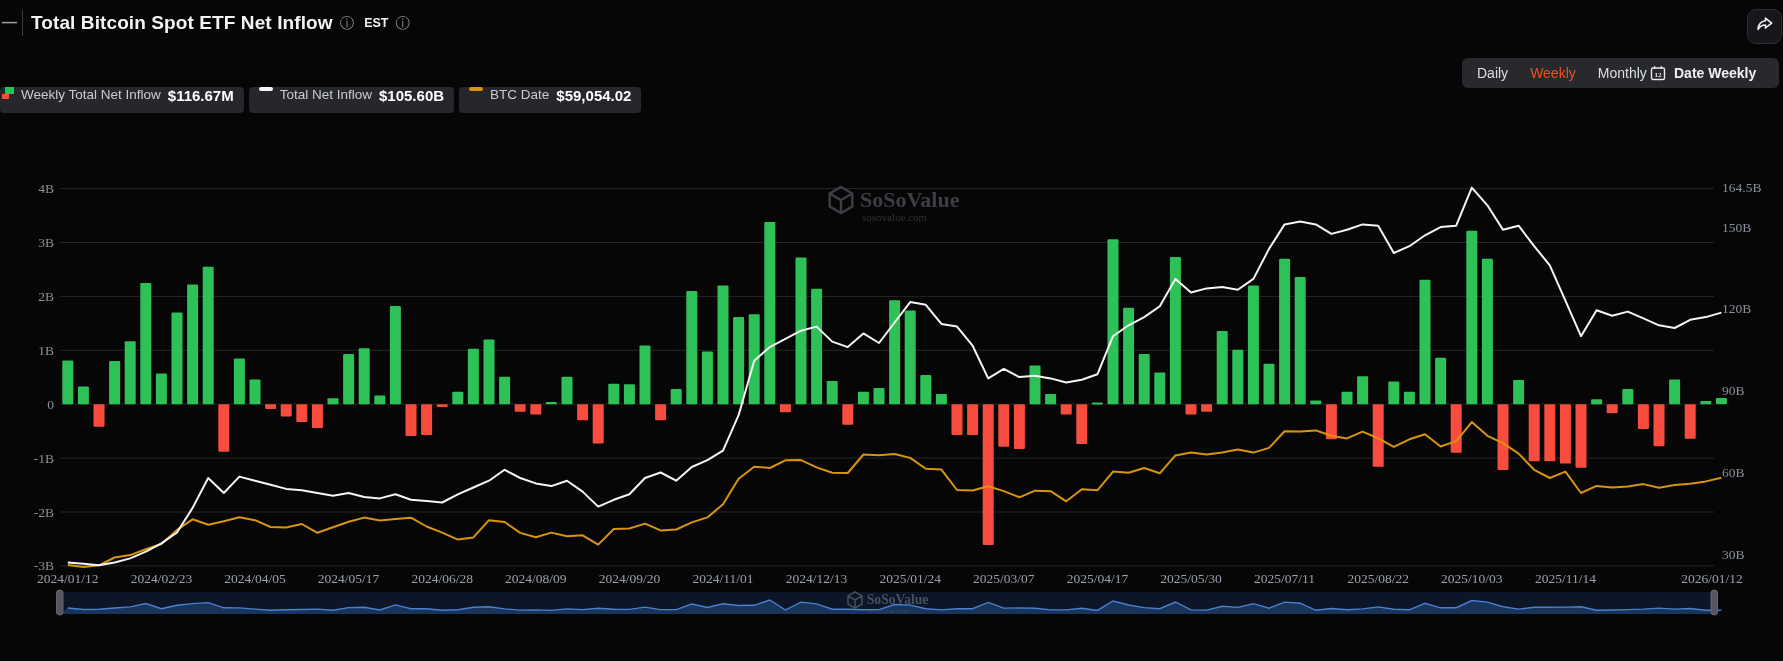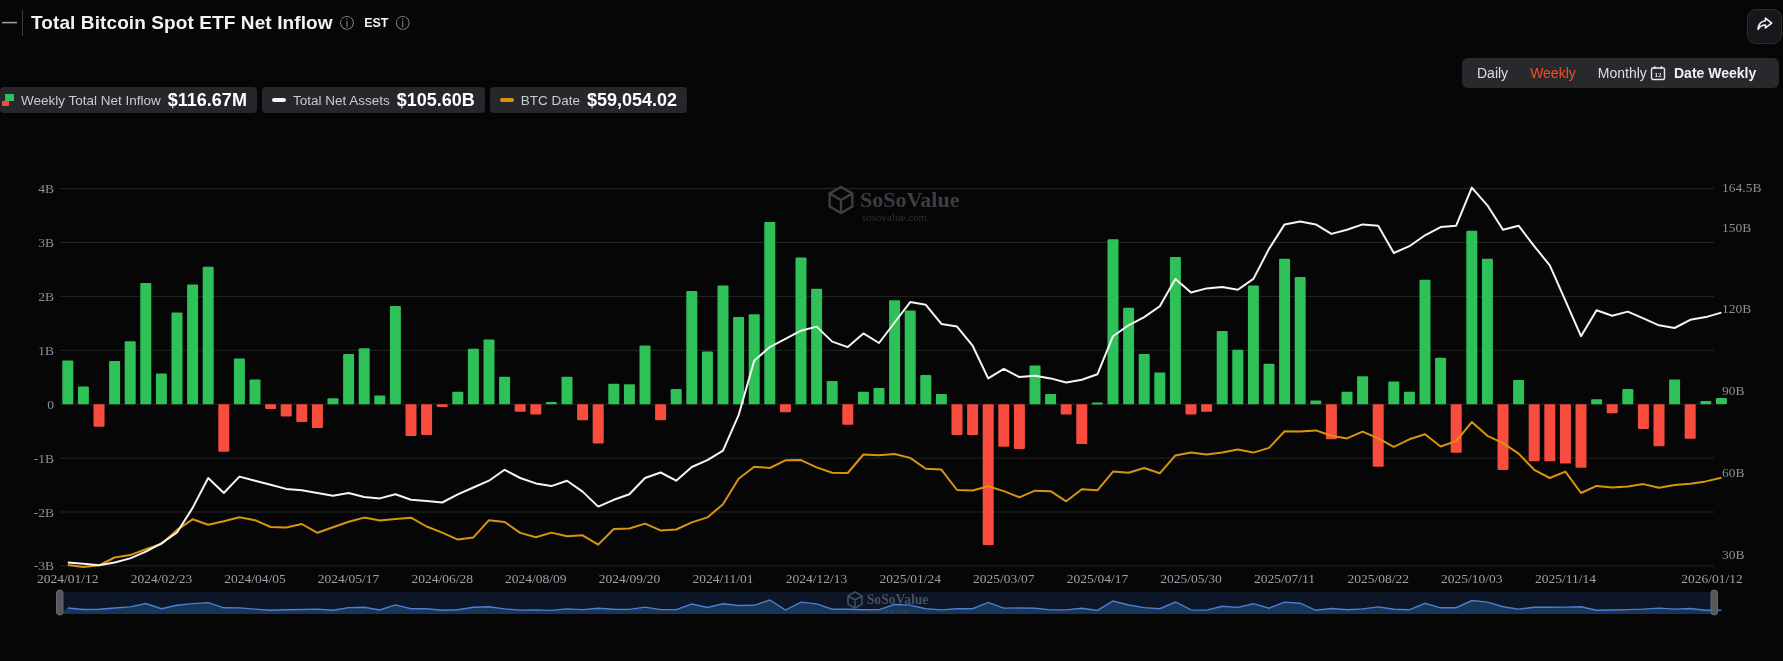--- a/index.html
+++ b/index.html
@@ -18,25 +18,25 @@
   
   .tabs{left:1462px;top:58px;height:30px;background:#28292d;border-radius:6px;
         display:flex;align-items:center;padding:0 4px;}
   .tab{padding:0 11px;font-size:14px;color:#dcdee1;cursor:pointer;line-height:30px;}
   .tab.active{color:#f04e23;font-weight:400;}
   .daterange{left:1650px;top:58px;height:30px;width:129px;background:#28292d;border-radius:6px;
              display:flex;align-items:center;justify-content:flex-start;gap:8px;cursor:pointer;}
   .daterange span{color:#f0f1f3;font-size:14px;font-weight:700;}
   
   .legend{left:0;top:87px;display:flex;gap:5px;}
-  .chip{height:26px;background:#26272b;border-radius:4px;display:flex;align-items:center;
+  .chip{height:26px;background:#26272b;border-radius:4px;display:flex;
         gap:7px;padding:0 10px;cursor:pointer;}
   .chip:first-child{padding-left:2px;}
   .chip .lab{color:#c9cbce;font-size:13.5px;}
-  .chip .val{color:#ffffff;font-size:18px;font-weight:700;}
+  .chip .val{color:#ffffff;font-size:15px;font-weight:700;}
   .ic-flow{width:12px;height:12px;position:relative;flex:0 0 auto;}
   .ic-flow .g{position:absolute;left:3px;top:0;width:9px;height:7px;background:#2ec158;}
   .ic-flow .r{position:absolute;left:0;top:7px;width:7px;height:5px;background:#f84c3e;}
   .dash{width:14px;height:3.5px;border-radius:2px;flex:0 0 auto;}
   .dash.white{background:#f5f5f5;}
   .dash.orange{background:#d9940f;}
   svg text{font-family:"Liberation Serif",serif;}
 </style>
 </head>
 <body>
@@ -78,21 +78,21 @@
   <div class="chip">
     <span class="ic-flow">
         <span class="g"></span>
         <span class="r"></span>
       </span>
     <span class="lab">Weekly Total Net Inflow</span>
     <span class="val">$116.67M</span>
   </div>
   <div class="chip">
     <span class="dash white"></span>
-    <span class="lab">Total Net Assets</span>
+    <span class="lab">Total Net Inflow</span>
     <span class="val">$105.60B</span>
   </div>
   <div class="chip">
     <span class="dash orange"></span>
     <span class="lab">BTC Date</span>
     <span class="val">$59,054.02</span>
   </div>
 </div>
 
 <svg id="chart" class="abs" style="left:0;top:0;" width="1783" height="661" viewBox="0 0 1783 661">

